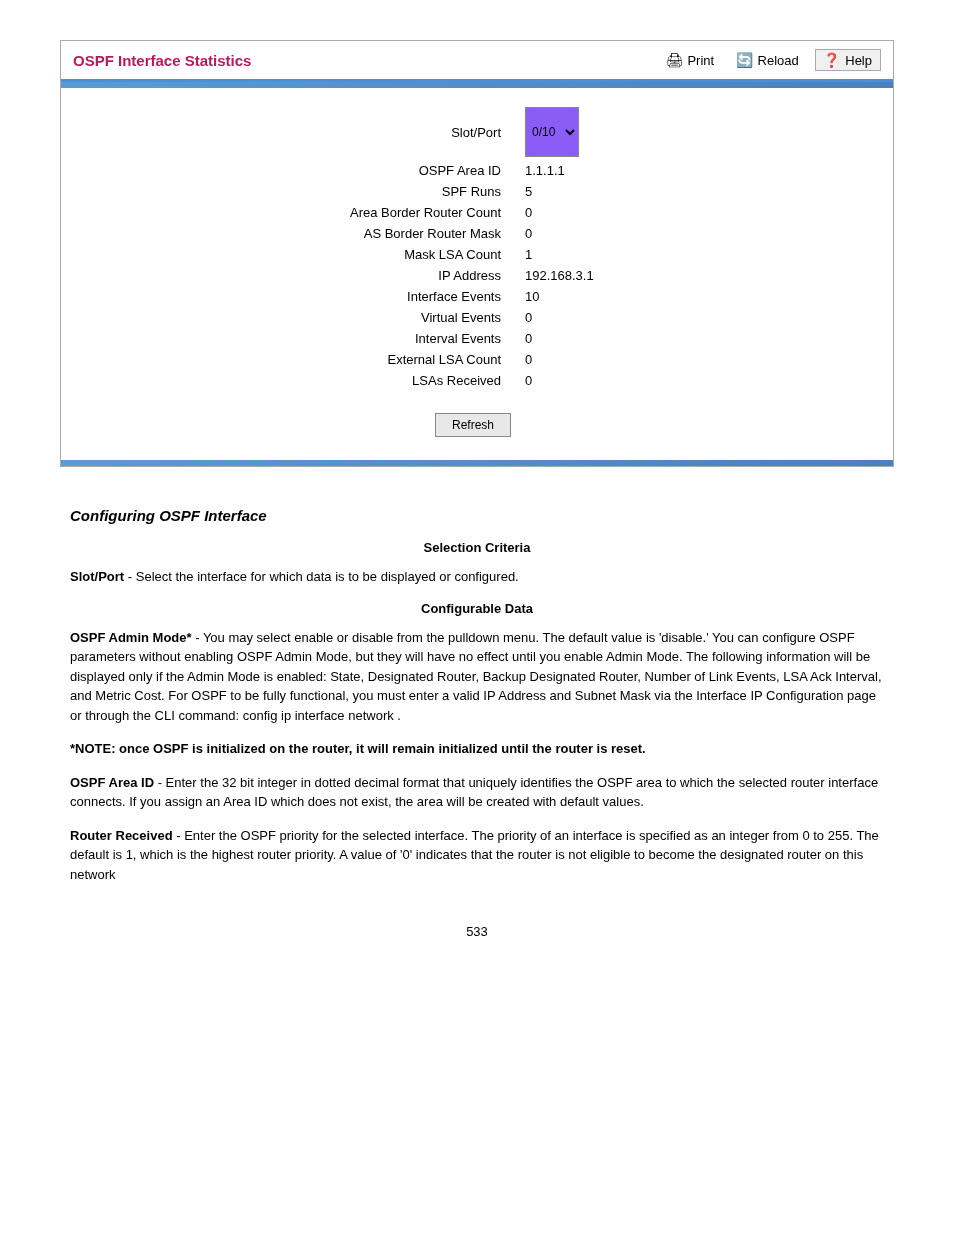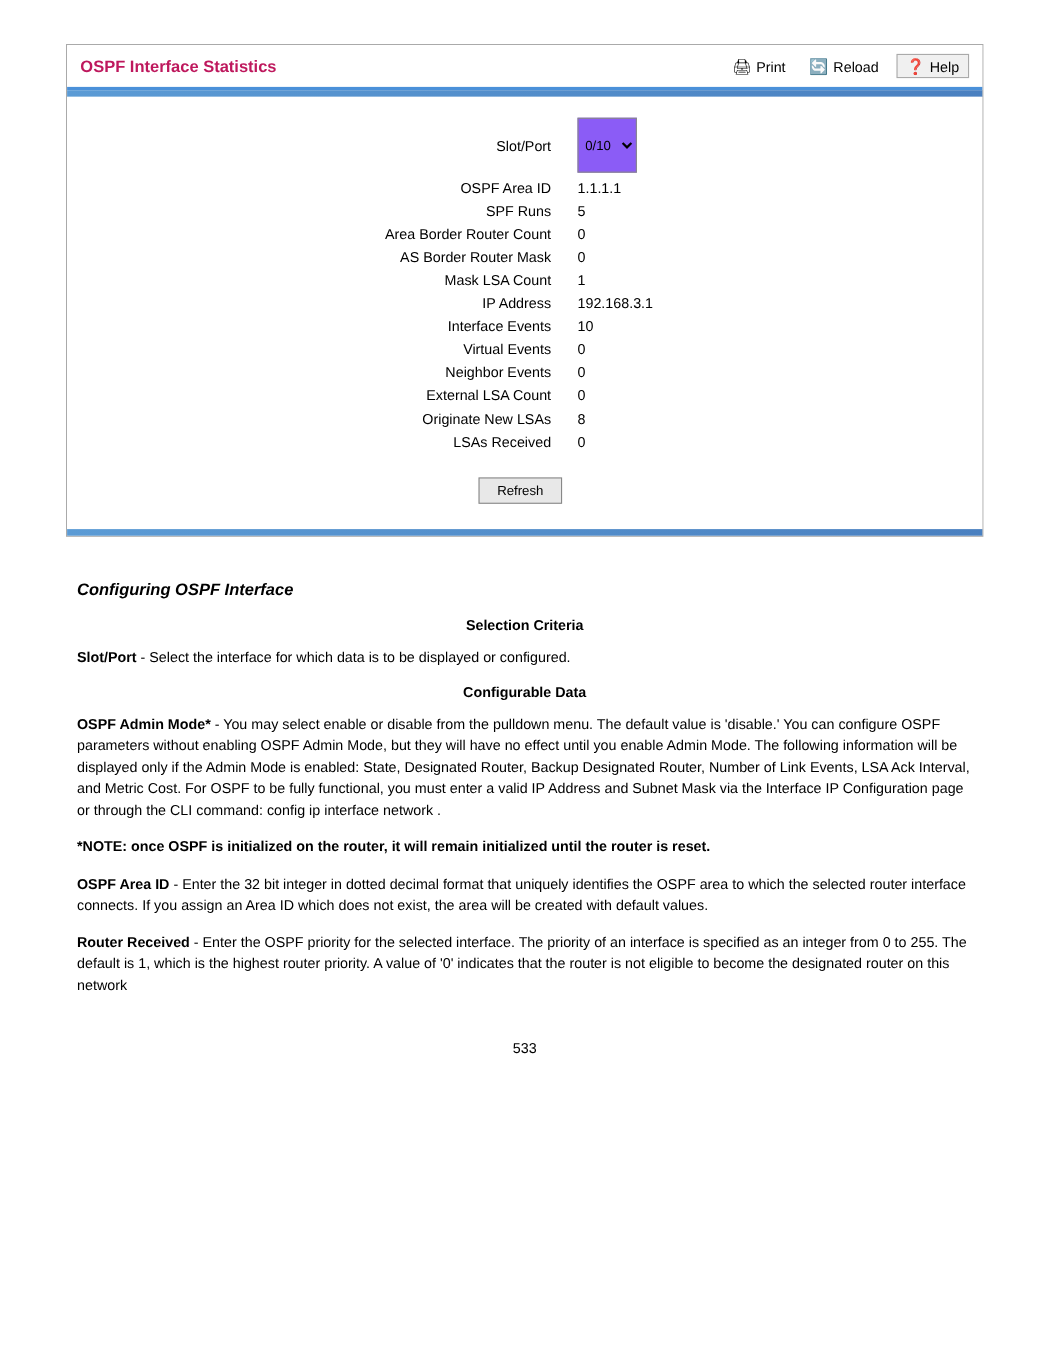--- a/index.html
+++ b/index.html
@@ -222,30 +222,26 @@
             </tr>
             <tr>
               <td>Interface Events</td>
               <td>10</td>
             </tr>
             <tr>
               <td>Virtual Events</td>
               <td>0</td>
             </tr>
             <tr>
-              <td>Neighbor Events</td>
+              <td>Interval Events</td>
               <td>0</td>
             </tr>
             <tr>
               <td>External LSA Count</td>
               <td>0</td>
-            </tr>
-            <tr>
-              <td>Originate New LSAs</td>
-              <td>8</td>
             </tr>
             <tr>
               <td>LSAs Received</td>
               <td>0</td>
             </tr>
             <tr class="refresh-row">
               <td colspan="2"><button class="refresh-btn">Refresh</button></td>
             </tr>
           </tbody>
       </table>

